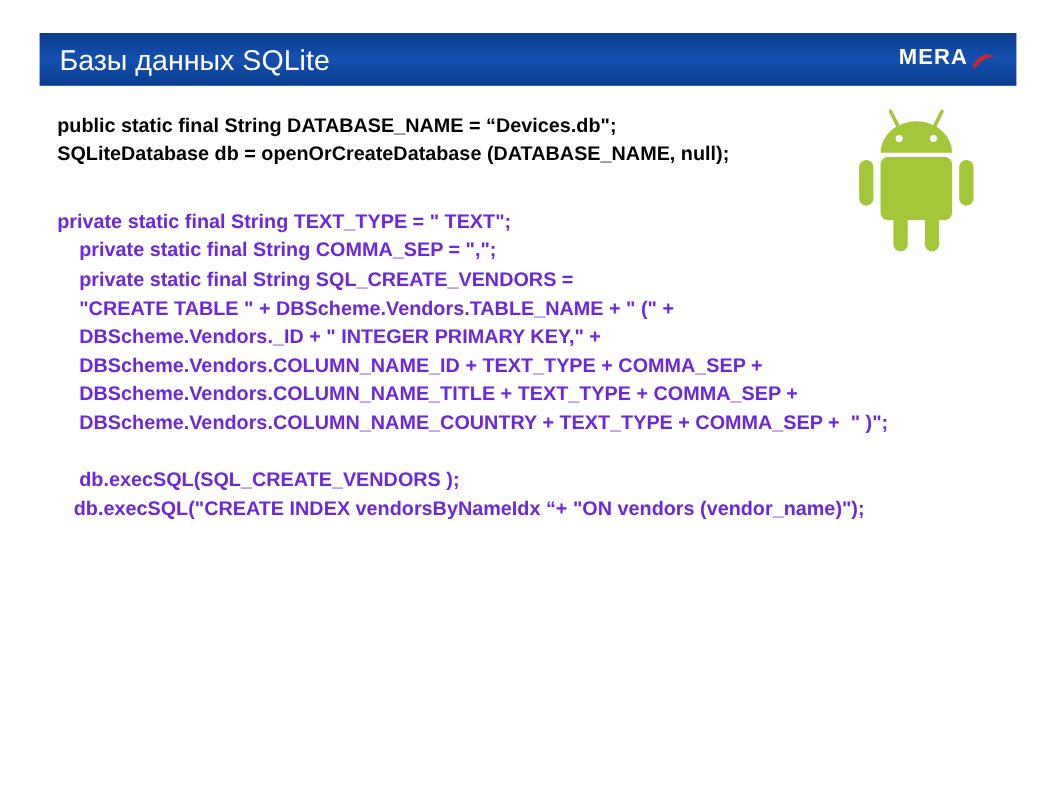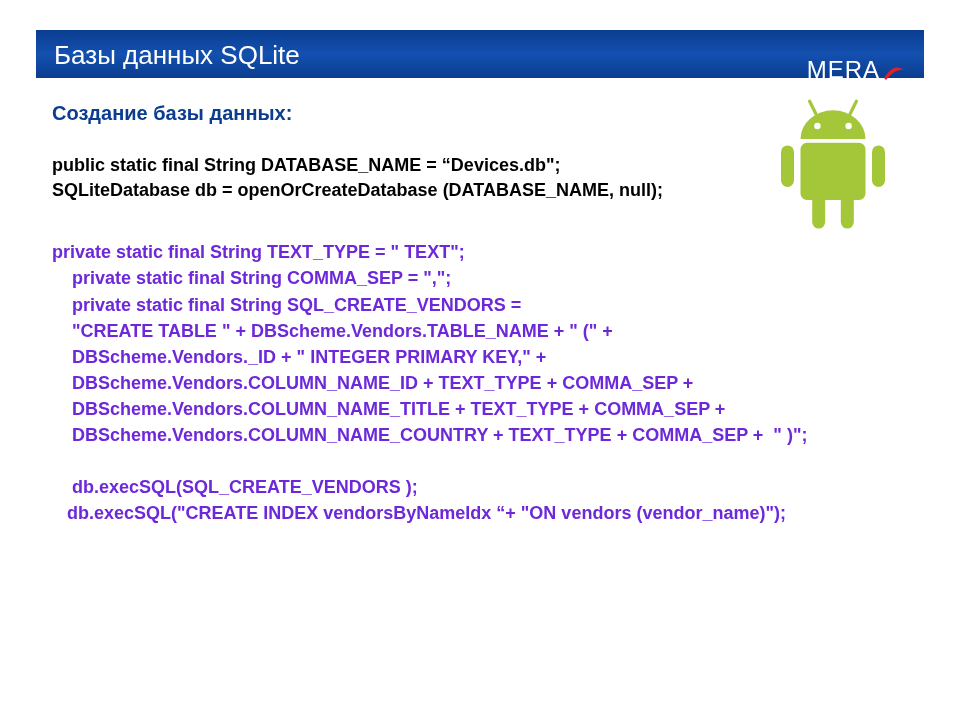--- a/index.html
+++ b/index.html
@@ -24,24 +24,23 @@
       font-size: 26px;
       font-weight: 400;
       display: flex;
       align-items: flex-start;
       justify-content: space-between;
       height: 48px;
     }
     .title-bar .logo {
       display: flex;
       align-items: center;
-      font-size: 24px;
-      font-weight: 400;
+      font-size: 20px;
+      font-weight: 700;
       letter-spacing: 1px;
-      margin-top: 16px;
     }
     .title-bar .logo svg { margin-left: 2px; }
     .content {
       padding: 24px 52px 0 52px;
       position: relative;
     }
     .section-heading {
       color: #0a3d8f;
       font-size: 20px;
       font-weight: 700;
@@ -100,21 +99,20 @@
           <circle cx="62" cy="23" r="2.5" fill="#fff"></circle>
           <rect x="25" y="36" width="50" height="44" rx="5"></rect>
           <rect x="10" y="38" width="10" height="32" rx="5"></rect>
           <rect x="80" y="38" width="10" height="32" rx="5"></rect>
           <rect x="34" y="76" width="10" height="26" rx="5"></rect>
           <rect x="56" y="76" width="10" height="26" rx="5"></rect>
         </g>
       </svg>
     </div>
 
-    <div class="section-heading">Создание базы данных:</div>
     <div class="code-block">public static final String DATABASE_NAME = “Devices.db";
 SQLiteDatabase db = openOrCreateDatabase (DATABASE_NAME, null);</div>
 
     <div class="section2">
       <div class="code-block2">private static final String TEXT_TYPE = " TEXT";
     private static final String COMMA_SEP = ",";
     private static final String SQL_CREATE_VENDORS =
     "CREATE TABLE " + DBScheme.Vendors.TABLE_NAME + " (" +
     DBScheme.Vendors._ID + " INTEGER PRIMARY KEY," +
     DBScheme.Vendors.COLUMN_NAME_ID + TEXT_TYPE + COMMA_SEP +

